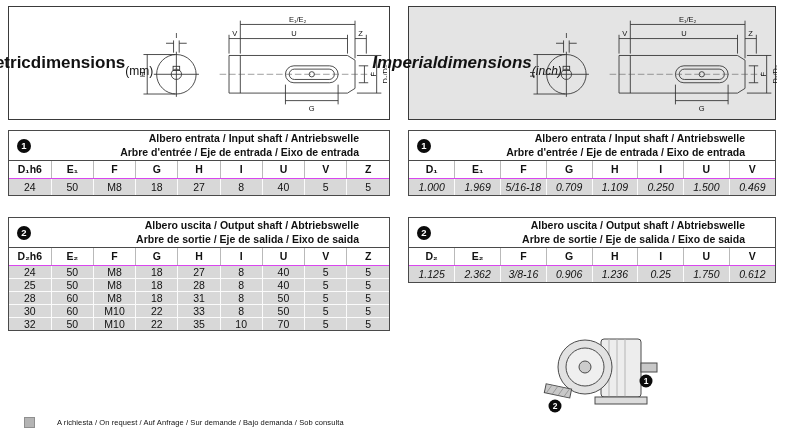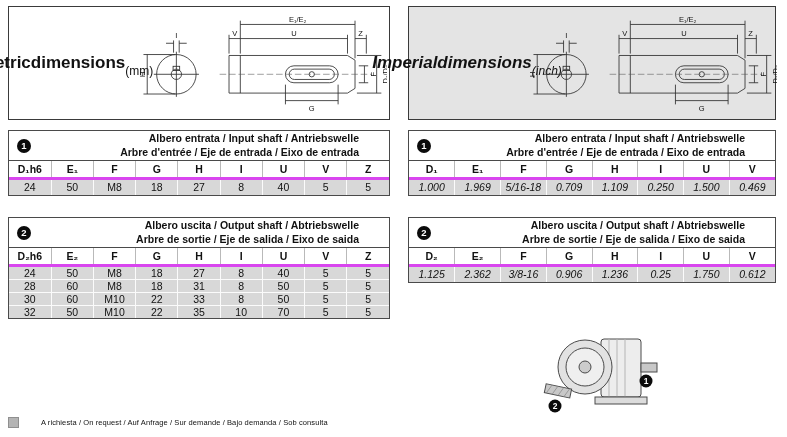--- a/index.html
+++ b/index.html
@@ -21,30 +21,30 @@
   .t-left{left:8px;width:382px;}
   .t-right{left:408px;width:368px;}
   #metric-input-table,#imperial-input-table{top:130px;}
   #metric-output-table,#imperial-output-table{top:217px;}
   .tbl-header{display:flex;align-items:center;height:30px;border-bottom:1px solid #4a4a4a;}
   .badge-cell{width:30px;align-self:stretch;display:flex;align-items:center;justify-content:center;}
   .badge-spacer{width:30px;}
   .badge{width:14px;height:14px;border-radius:50%;background:#0b0b0b;color:#fff;font-size:9.5px;font-weight:bold;display:flex;align-items:center;justify-content:center;}
   .hdr-text{flex:1;text-align:right;font-weight:bold;font-size:10.5px;line-height:1.32;}
   .dim-table table{width:100%;border-collapse:collapse;table-layout:fixed;}
-  .dim-table th{font-size:10.5px;font-weight:bold;height:17px;background:#fff;border-right:1px solid #b9b9b9;border-bottom:3px solid #d946ef;}
+  .dim-table th{font-size:10.5px;font-weight:bold;height:17px;background:#fff;border-right:1px solid #b9b9b9;border-bottom:1px solid #d946ef;}
   .dim-table th:last-child{border-right:0;}
   .dim-table td{font-size:10.5px;text-align:center;background:#d8d8d8;height:13px;border-right:1px solid #fbfbfb;border-bottom:1px solid #fbfbfb;}
   .dim-table td:last-child{border-right:0;}
   .dim-table tbody tr:last-child td{border-bottom:0;}
   .single-row td{height:17px;}
   .imperial-tbl td{font-style:italic;}
 
   #gearbox-figure{position:absolute;left:543px;top:327px;width:118px;height:90px;}
-  .footnote{position:absolute;left:8px;top:417px;display:flex;align-items:center;}
+  .footnote{position:absolute;left:24px;top:417px;display:flex;align-items:center;}
   .note-square{width:11px;height:11px;background:#b4b4b4;border:1px solid #8f8f8f;}
   .note-text{font-size:7.5px;margin-left:22px;letter-spacing:0.1px;}
 </style>
 </head>
 <body>
 
 <div class="panel" id="metric-panel">
   <div class="panel-title">
     <div class="pt-line">Metric</div>
     <div class="pt-line">dimensions</div>
@@ -242,20 +242,31 @@
           <td>50</td>
           <td>M8</td>
           <td>18</td>
           <td>27</td>
           <td>8</td>
           <td>40</td>
           <td>5</td>
           <td>5</td>
         </tr>
         <tr>
+          <td>25</td>
+          <td>50</td>
+          <td>M8</td>
+          <td>18</td>
+          <td>28</td>
+          <td>8</td>
+          <td>40</td>
+          <td>5</td>
+          <td>5</td>
+        </tr>
+        <tr>
           <td>28</td>
           <td>60</td>
           <td>M8</td>
           <td>18</td>
           <td>31</td>
           <td>8</td>
           <td>50</td>
           <td>5</td>
           <td>5</td>
         </tr>

